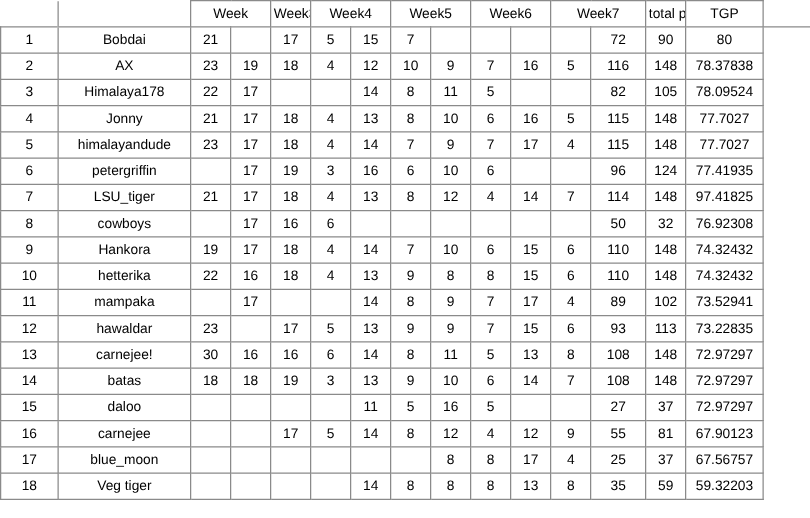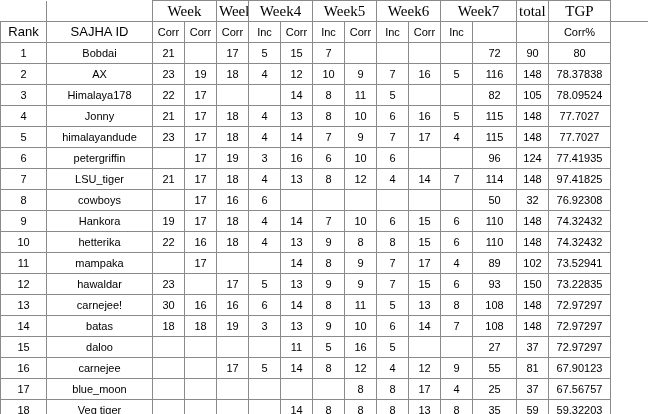--- a/index.html
+++ b/index.html
@@ -34,23 +34,22 @@
   }
   
   col.c-rank   { width: 46px; }
   col.c-id     { width: 106px; }
   col.c-pair   { width: 32px; }
   col.c-total  { width: 44px; }
   col.c-tgp    { width: 32px; }
   col.c-pct    { width: 62px; }
 
   .hdr-top td {
-    font-size: 15px;
+    font-size: 11px;
     height: 20px;
-    font-family: Liberation Serif, serif;
   }
   .hdr-rank {
     font-weight: bold;
     font-size: 13px;
     text-align: left;
     padding-left: 1px;
   }
   .hdr-id {
     font-weight: bold;
     font-size: 13px;
@@ -97,37 +96,20 @@
         <td colspan="1" class="hdr-week">Week3</td>
         <td colspan="2" class="hdr-week">Week4</td>
         <td colspan="2" class="hdr-week">Week5</td>
         <td colspan="2" class="hdr-week">Week6</td>
         <td colspan="2" class="hdr-week">Week7</td>
         <td colspan="1" class="hdr-week">total p</td>
         <td colspan="1" class="hdr-week">TGP</td>
         <td colspan="1" class="hdr-week" style="border-top: none; border-right: none;"></td>
       </tr>
       <tr>
-        <td class="hdr-rank">Rank</td>
-        <td class="hdr-id">SAJHA ID</td>
-        <td class="cell-sub">Corr</td>
-        <td class="cell-sub">Corr</td>
-        <td class="cell-sub">Corr</td>
-        <td class="cell-sub">Inc</td>
-        <td class="cell-sub">Corr</td>
-        <td class="cell-sub">Inc</td>
-        <td class="cell-sub">Corr</td>
-        <td class="cell-sub">Inc</td>
-        <td class="cell-sub">Corr</td>
-        <td class="cell-sub">Inc</td>
-        <td class="cell-sub" style="border-top: none;"></td>
-        <td class="cell-sub" style="border-top: none;"></td>
-        <td class="cell-pct">Corr%</td>
-      </tr>
-      <tr>
         <td class="cell-rank">1</td>
         <td class="cell-id">Bobdai</td>
         <td class="cell-num">21</td>
         <td class="cell-num"></td>
         <td class="cell-num">17</td>
         <td class="cell-num">5</td>
         <td class="cell-num">15</td>
         <td class="cell-num">7</td>
         <td class="cell-num"></td>
         <td class="cell-num"></td>
@@ -314,21 +296,21 @@
         <td class="cell-num"></td>
         <td class="cell-num">17</td>
         <td class="cell-num">5</td>
         <td class="cell-num">13</td>
         <td class="cell-num">9</td>
         <td class="cell-num">9</td>
         <td class="cell-num">7</td>
         <td class="cell-num">15</td>
         <td class="cell-num">6</td>
         <td class="cell-num">93</td>
-        <td class="cell-num">150</td>
+        <td class="cell-num">113</td>
         <td class="cell-pct">73.22835</td>
       </tr>
       <tr>
         <td class="cell-rank">13</td>
         <td class="cell-id">carnejee!</td>
         <td class="cell-num">30</td>
         <td class="cell-num">16</td>
         <td class="cell-num">16</td>
         <td class="cell-num">6</td>
         <td class="cell-num">14</td>

